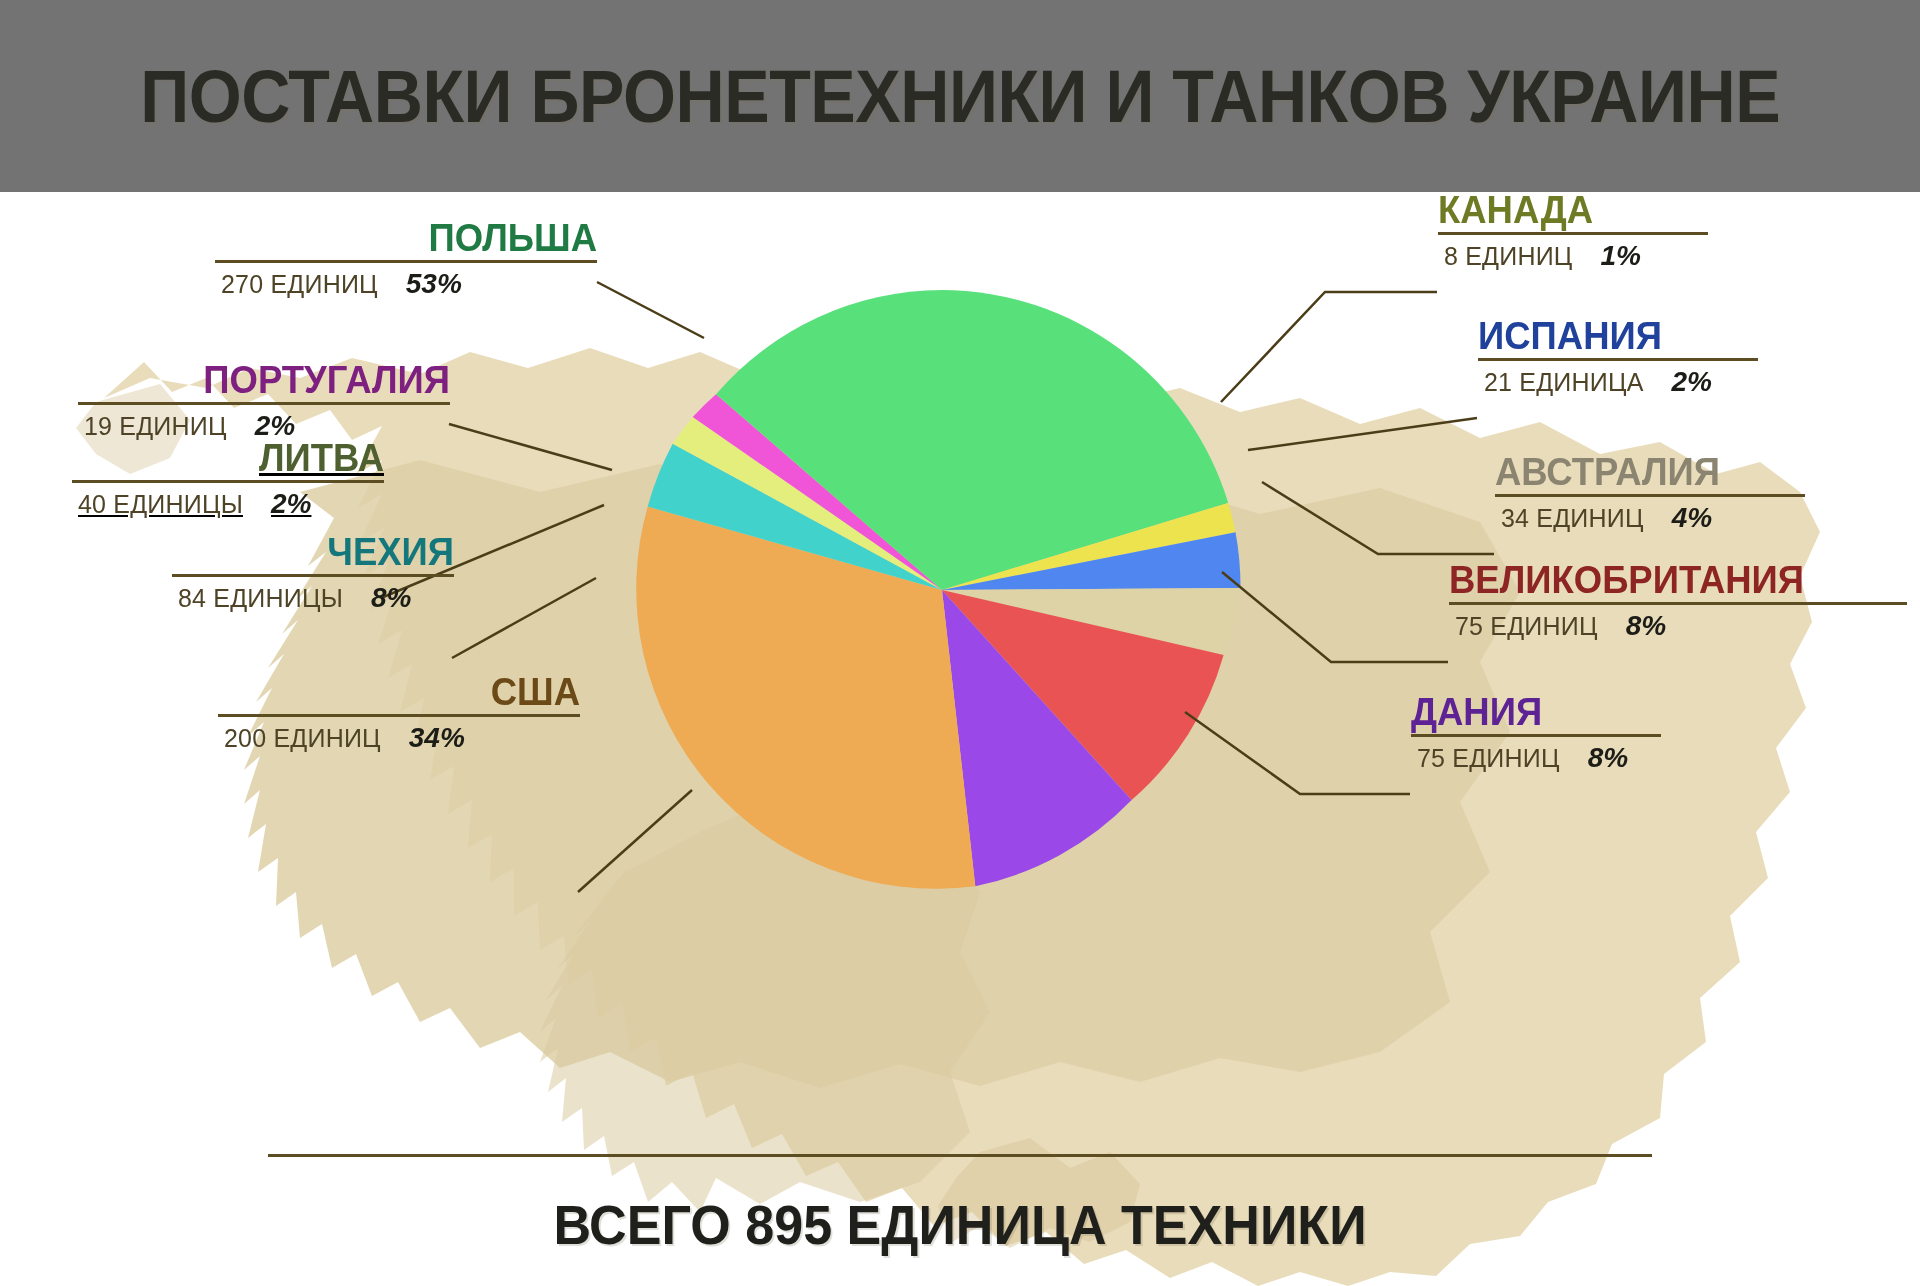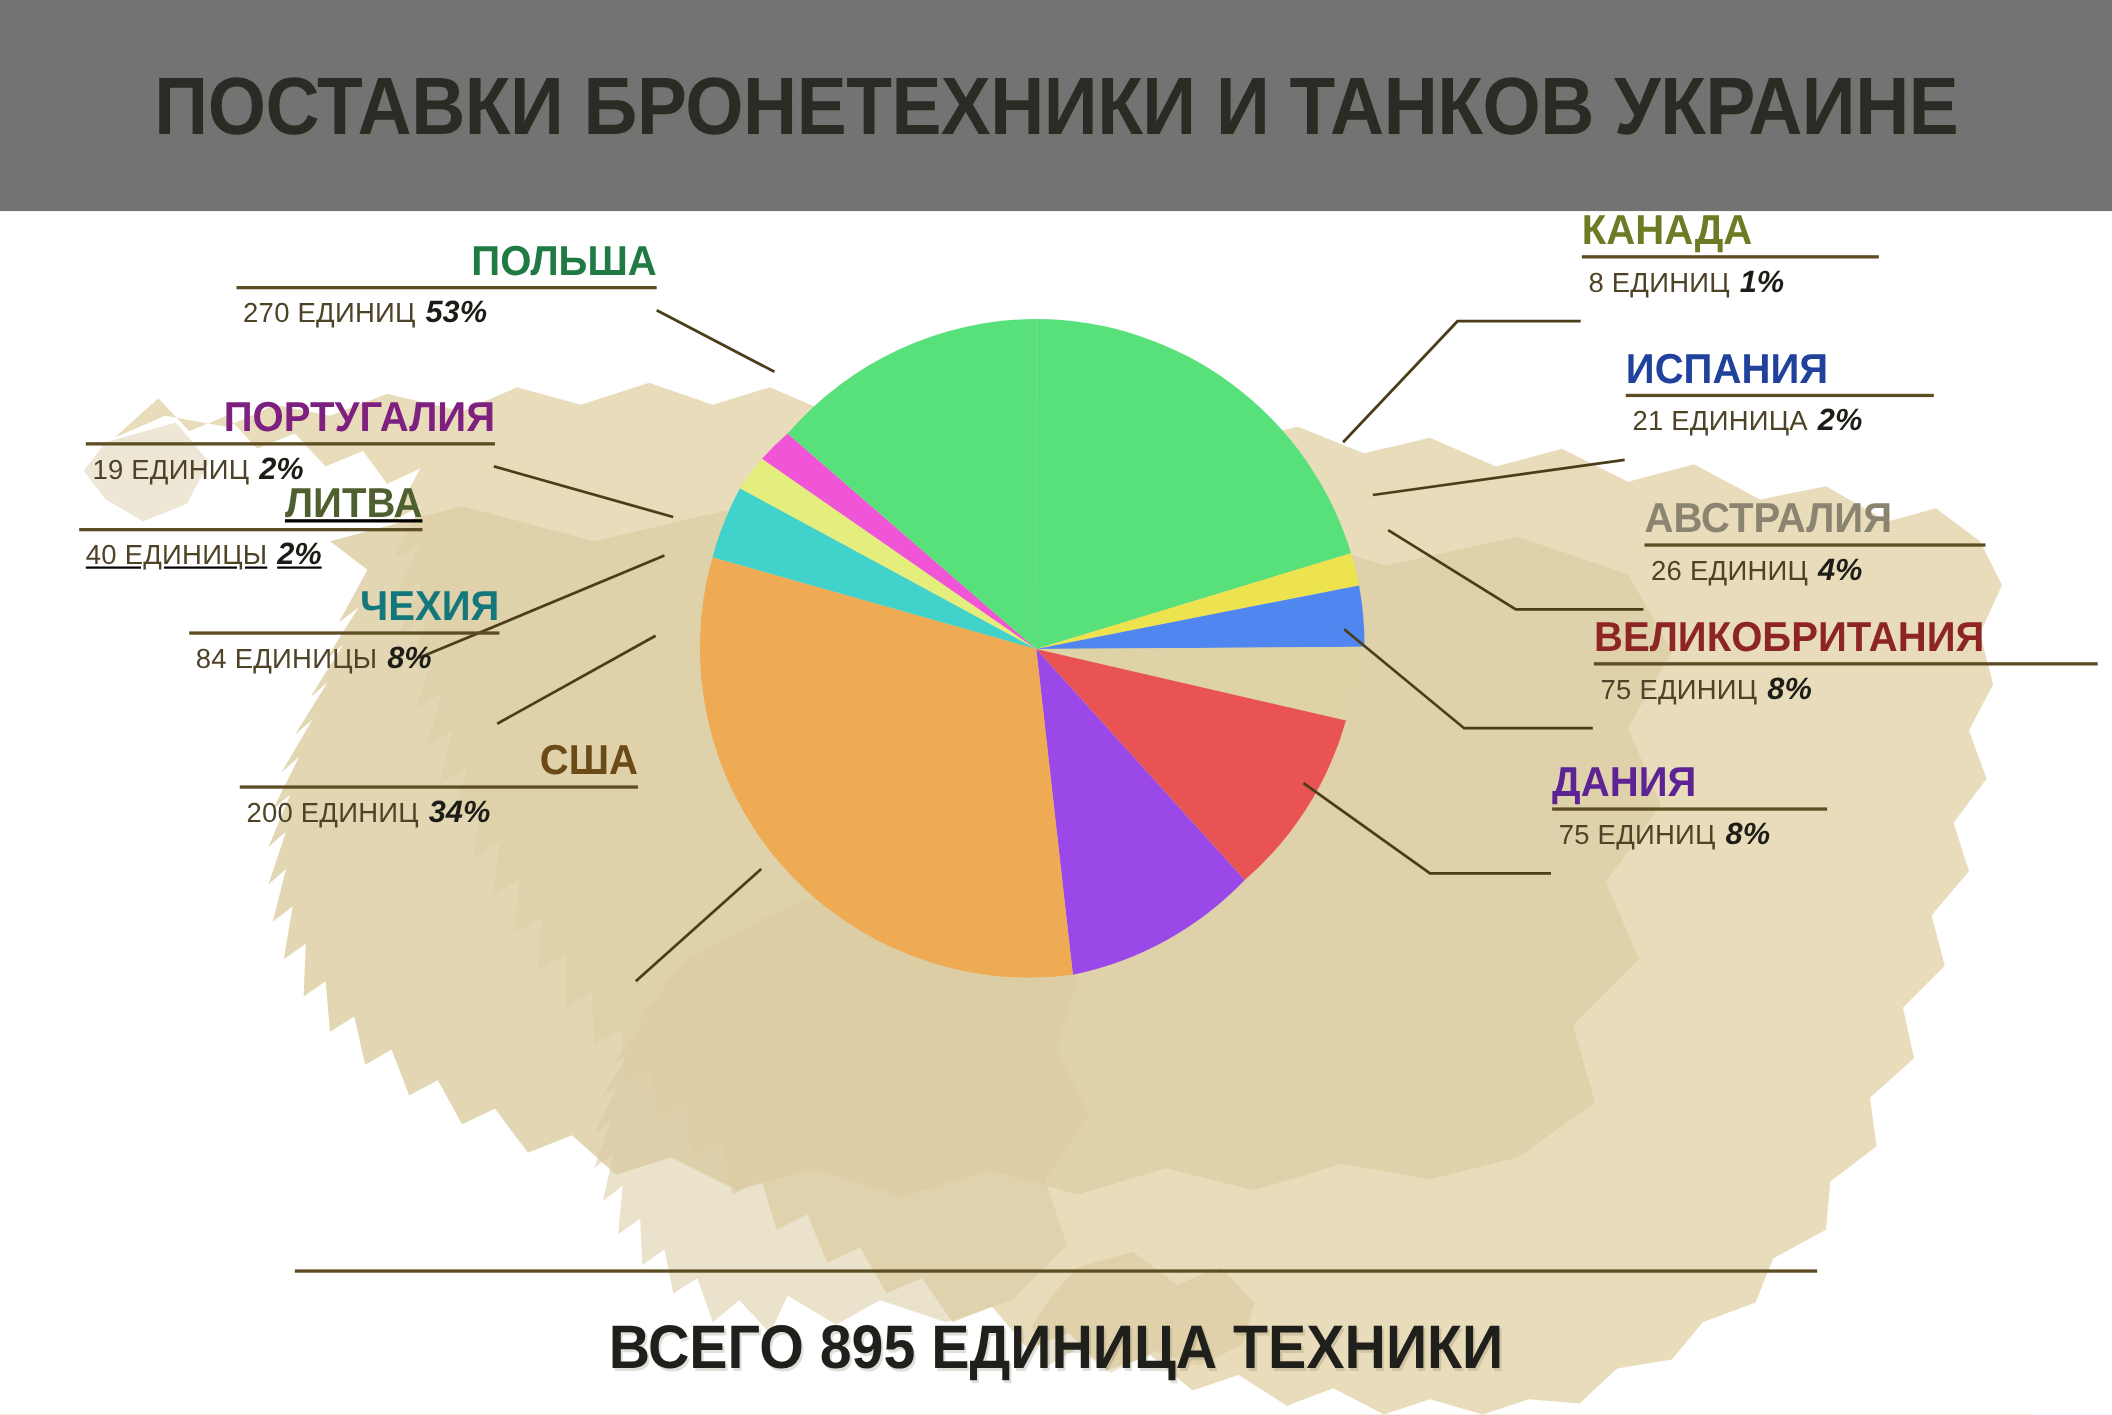--- a/index.html
+++ b/index.html
@@ -51,21 +51,21 @@
     font-size:38px;
     letter-spacing:0px;
     line-height:40px;
     white-space:nowrap;
     transform:scaleX(0.96);
   }
   .label.right .country, .label.right .rule, .label.right .sub { transform-origin:left center; }
   .label.left  .country, .label.left .rule,  .label.left .sub  { transform-origin:right center; }
   .label .rule { height:3px; background:#5d4d22; margin-top:2px; }
   .label .sub {
-    display:flex; align-items:baseline; gap:9px;
+    display:flex; align-items:baseline; gap:28px;
     font-size:25px; color:#4e4326; margin-top:5px;
     white-space:nowrap;
   }
   .label.left .sub  { justify-content:flex-start; padding-left:6px; }
   .label.right .sub { justify-content:flex-start; padding-left:6px; }
   .label .units { letter-spacing:0.2px; }
   .label .pct { font-weight:bold; font-style:italic; color:#1d1d18; font-size:28px; }
 
   
   .label.left  { text-align:right; }
@@ -232,21 +232,21 @@
       <div class="sub">
         <span class="units">21 ЕДИНИЦА</span>
         <span class="pct">2%</span>
       </div>
     </div>
 
     <div class="label right" style="left:1495px; top:260px; width:310px;">
       <div class="country" style="color:#8a8470;">АВСТРАЛИЯ</div>
       <div class="rule"></div>
       <div class="sub">
-        <span class="units">26 ЕДИНИЦ</span>
+        <span class="units">34 ЕДИНИЦ</span>
         <span class="pct">4%</span>
       </div>
     </div>
 
     <div class="label right" style="left:1449px; top:368px; width:458px;">
       <div class="country" style="color:#8e2525;">ВЕЛИКОБРИТАНИЯ</div>
       <div class="rule"></div>
       <div class="sub">
         <span class="units">75 ЕДИНИЦ</span>
         <span class="pct">8%</span>

